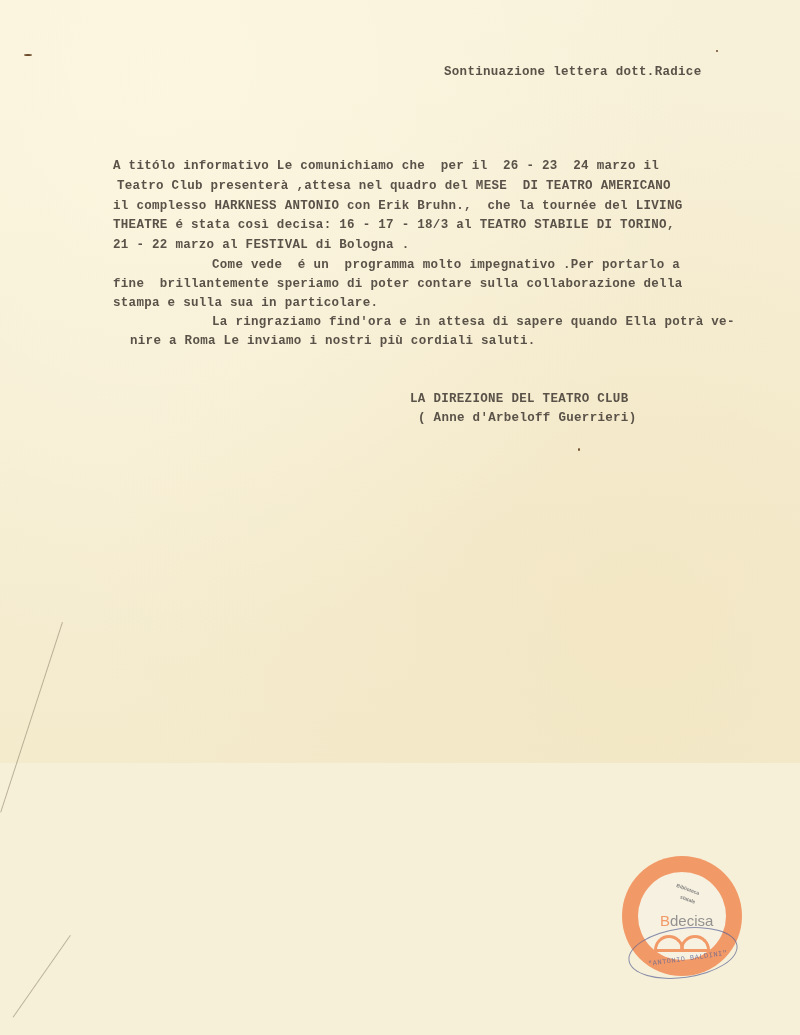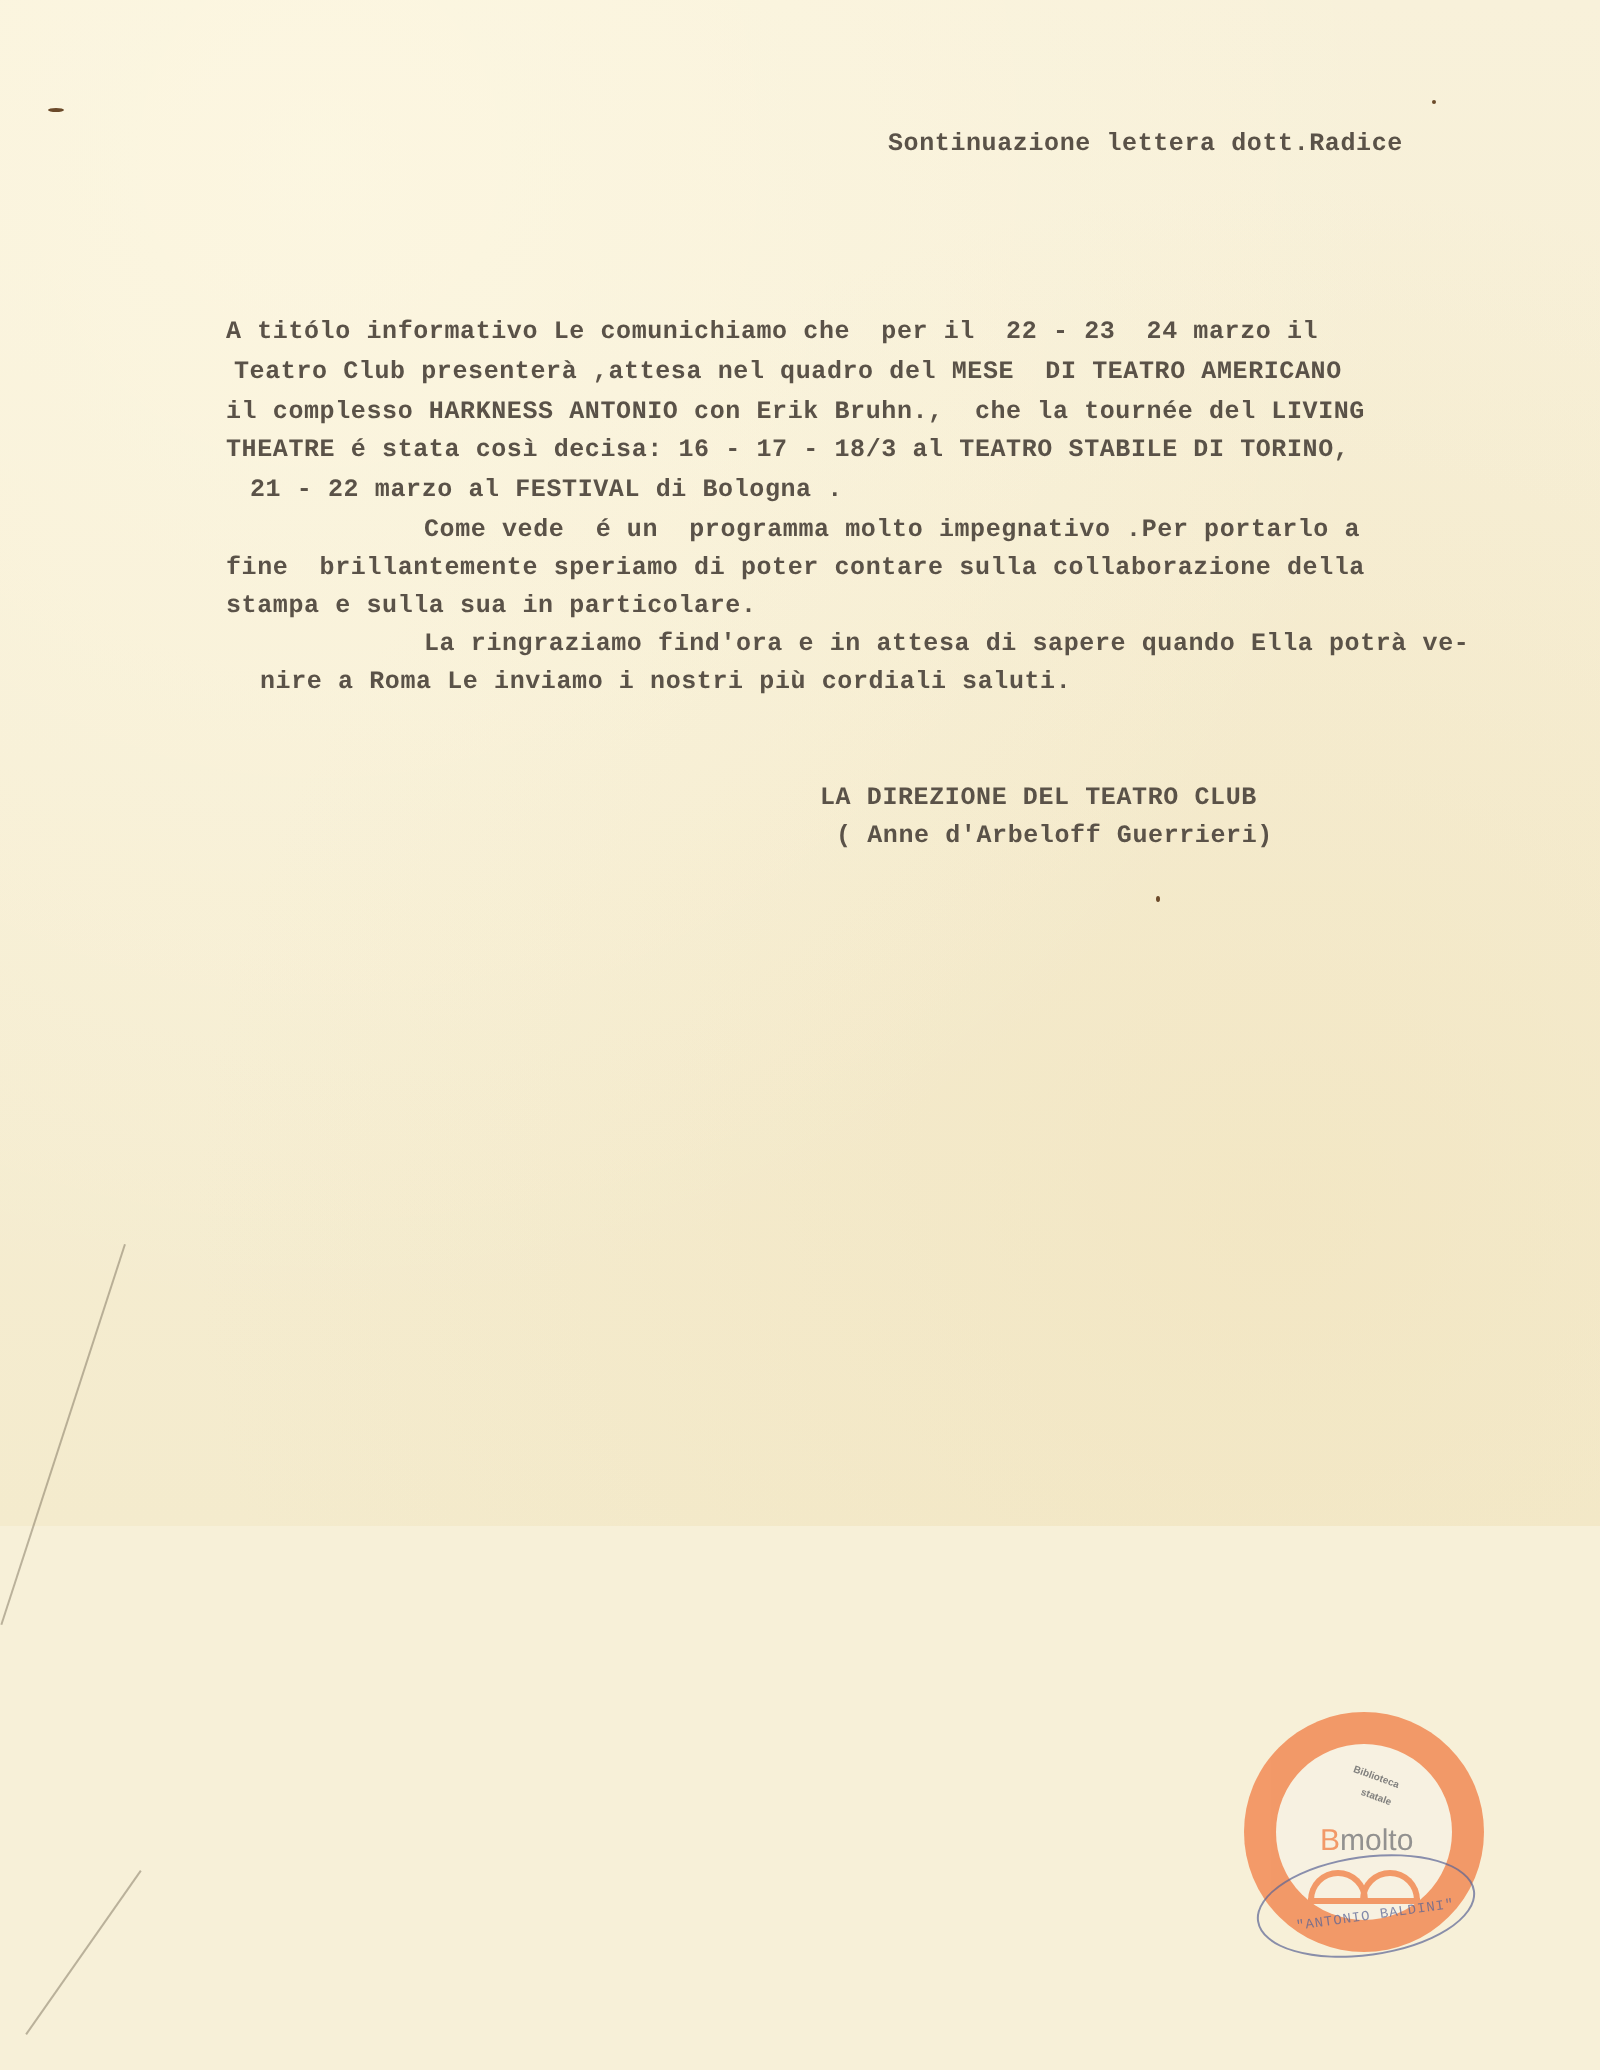--- a/index.html
+++ b/index.html
@@ -30,21 +30,21 @@
       letter-spacing: 0.3px;
       white-space: pre;
       position: absolute;
       line-height: 1;
     }
     .header-line { left: 444px; top: 66px; }
     .l1 { left: 113px; top: 160px; }
     .l2 { left: 117px; top: 180px; }
     .l3 { left: 113px; top: 200px; }
     .l4 { left: 113px; top: 219px; }
-    .l5 { left: 113px; top: 239px; margin-left: 12px; }
+    .l5 { left: 113px; top: 239px; }
     .l6 { left: 212px; top: 259px; }
     .l7 { left: 113px; top: 278px; }
     .l8 { left: 113px; top: 297px; }
     .l9 { left: 212px; top: 316px; }
     .l10 { left: 113px; top: 335px; padding-left: 17px; }
     .sig1 { left: 410px; top: 393px; }
     .sig2 { left: 418px; top: 412px; text-align: right; }
 
     .crease {
       position: absolute;
@@ -128,42 +128,42 @@
   <div class="speck" style="left:24px;top:54px;width:8px;height:2px;"></div>
   <div class="speck" style="left:578px;top:448px;width:2px;height:3px;"></div>
   <div class="speck" style="left:716px;top:50px;width:2px;height:2px;"></div>
 
   <div class="crease" style="left:62px;top:622px;height:200px;transform:rotate(18deg);"></div>
   <div class="crease" style="left:70px;top:935px;height:100px;transform:rotate(35deg);"></div>
 
   <div class="typed header-line">Sontinuazione lettera dott.Radice</div>
 
   <div>
-    <div class="typed l1">A titólo informativo Le comunichiamo che  per il  22 - 23  24 marzo il</div>
+    <div class="typed l1">A titólo informativo Le comunichiamo che  per il  26 - 23  24 marzo il</div>
     <div class="typed l2">Teatro Club presenterà ,attesa nel quadro del MESE  DI TEATRO AMERICANO</div>
     <div class="typed l3">il complesso HARKNESS ANTONIO con Erik Bruhn.,  che la tournée del LIVING</div>
     <div class="typed l4">THEATRE é stata così decisa: 16 - 17 - 18/3 al TEATRO STABILE DI TORINO,</div>
     <div class="typed l5">21 - 22 marzo al FESTIVAL di Bologna .</div>
     <div class="typed l6">Come vede  é un  programma molto impegnativo .Per portarlo a</div>
     <div class="typed l7">fine  brillantemente speriamo di poter contare sulla collaborazione della</div>
     <div class="typed l8">stampa e sulla sua in particolare.</div>
     <div class="typed l9">La ringraziamo find'ora e in attesa di sapere quando Ella potrà ve-</div>
     <div class="typed l10">nire a Roma Le inviamo i nostri più cordiali saluti.</div>
   </div>
 
   <div>
     <div class="typed sig1">LA DIREZIONE DEL TEATRO CLUB</div>
     <div class="typed sig2">( Anne d'Arbeloff Guerrieri)</div>
   </div>
 
   <div class="stamp-ring">
     <div class="stamp-inner">
       <div class="stamp-small" style="left:38px;top:14px;">Biblioteca</div>
       <div class="stamp-small" style="left:42px;top:24px;">statale</div>
-      <div class="stamp-brand"><span class="b">B</span><span>molto</span></div>
+      <div class="stamp-brand"><span class="b">B</span><span>decisa</span></div>
       <div class="arch" style="left:16px;top:63px;"></div>
       <div class="arch" style="left:42px;top:63px;"></div>
       <div class="arch-base"></div>
     </div>
   </div>
 
   <div class="oval-stamp">
     <div class="oval-text">"ANTONIO BALDINI"</div>
   </div>
 

